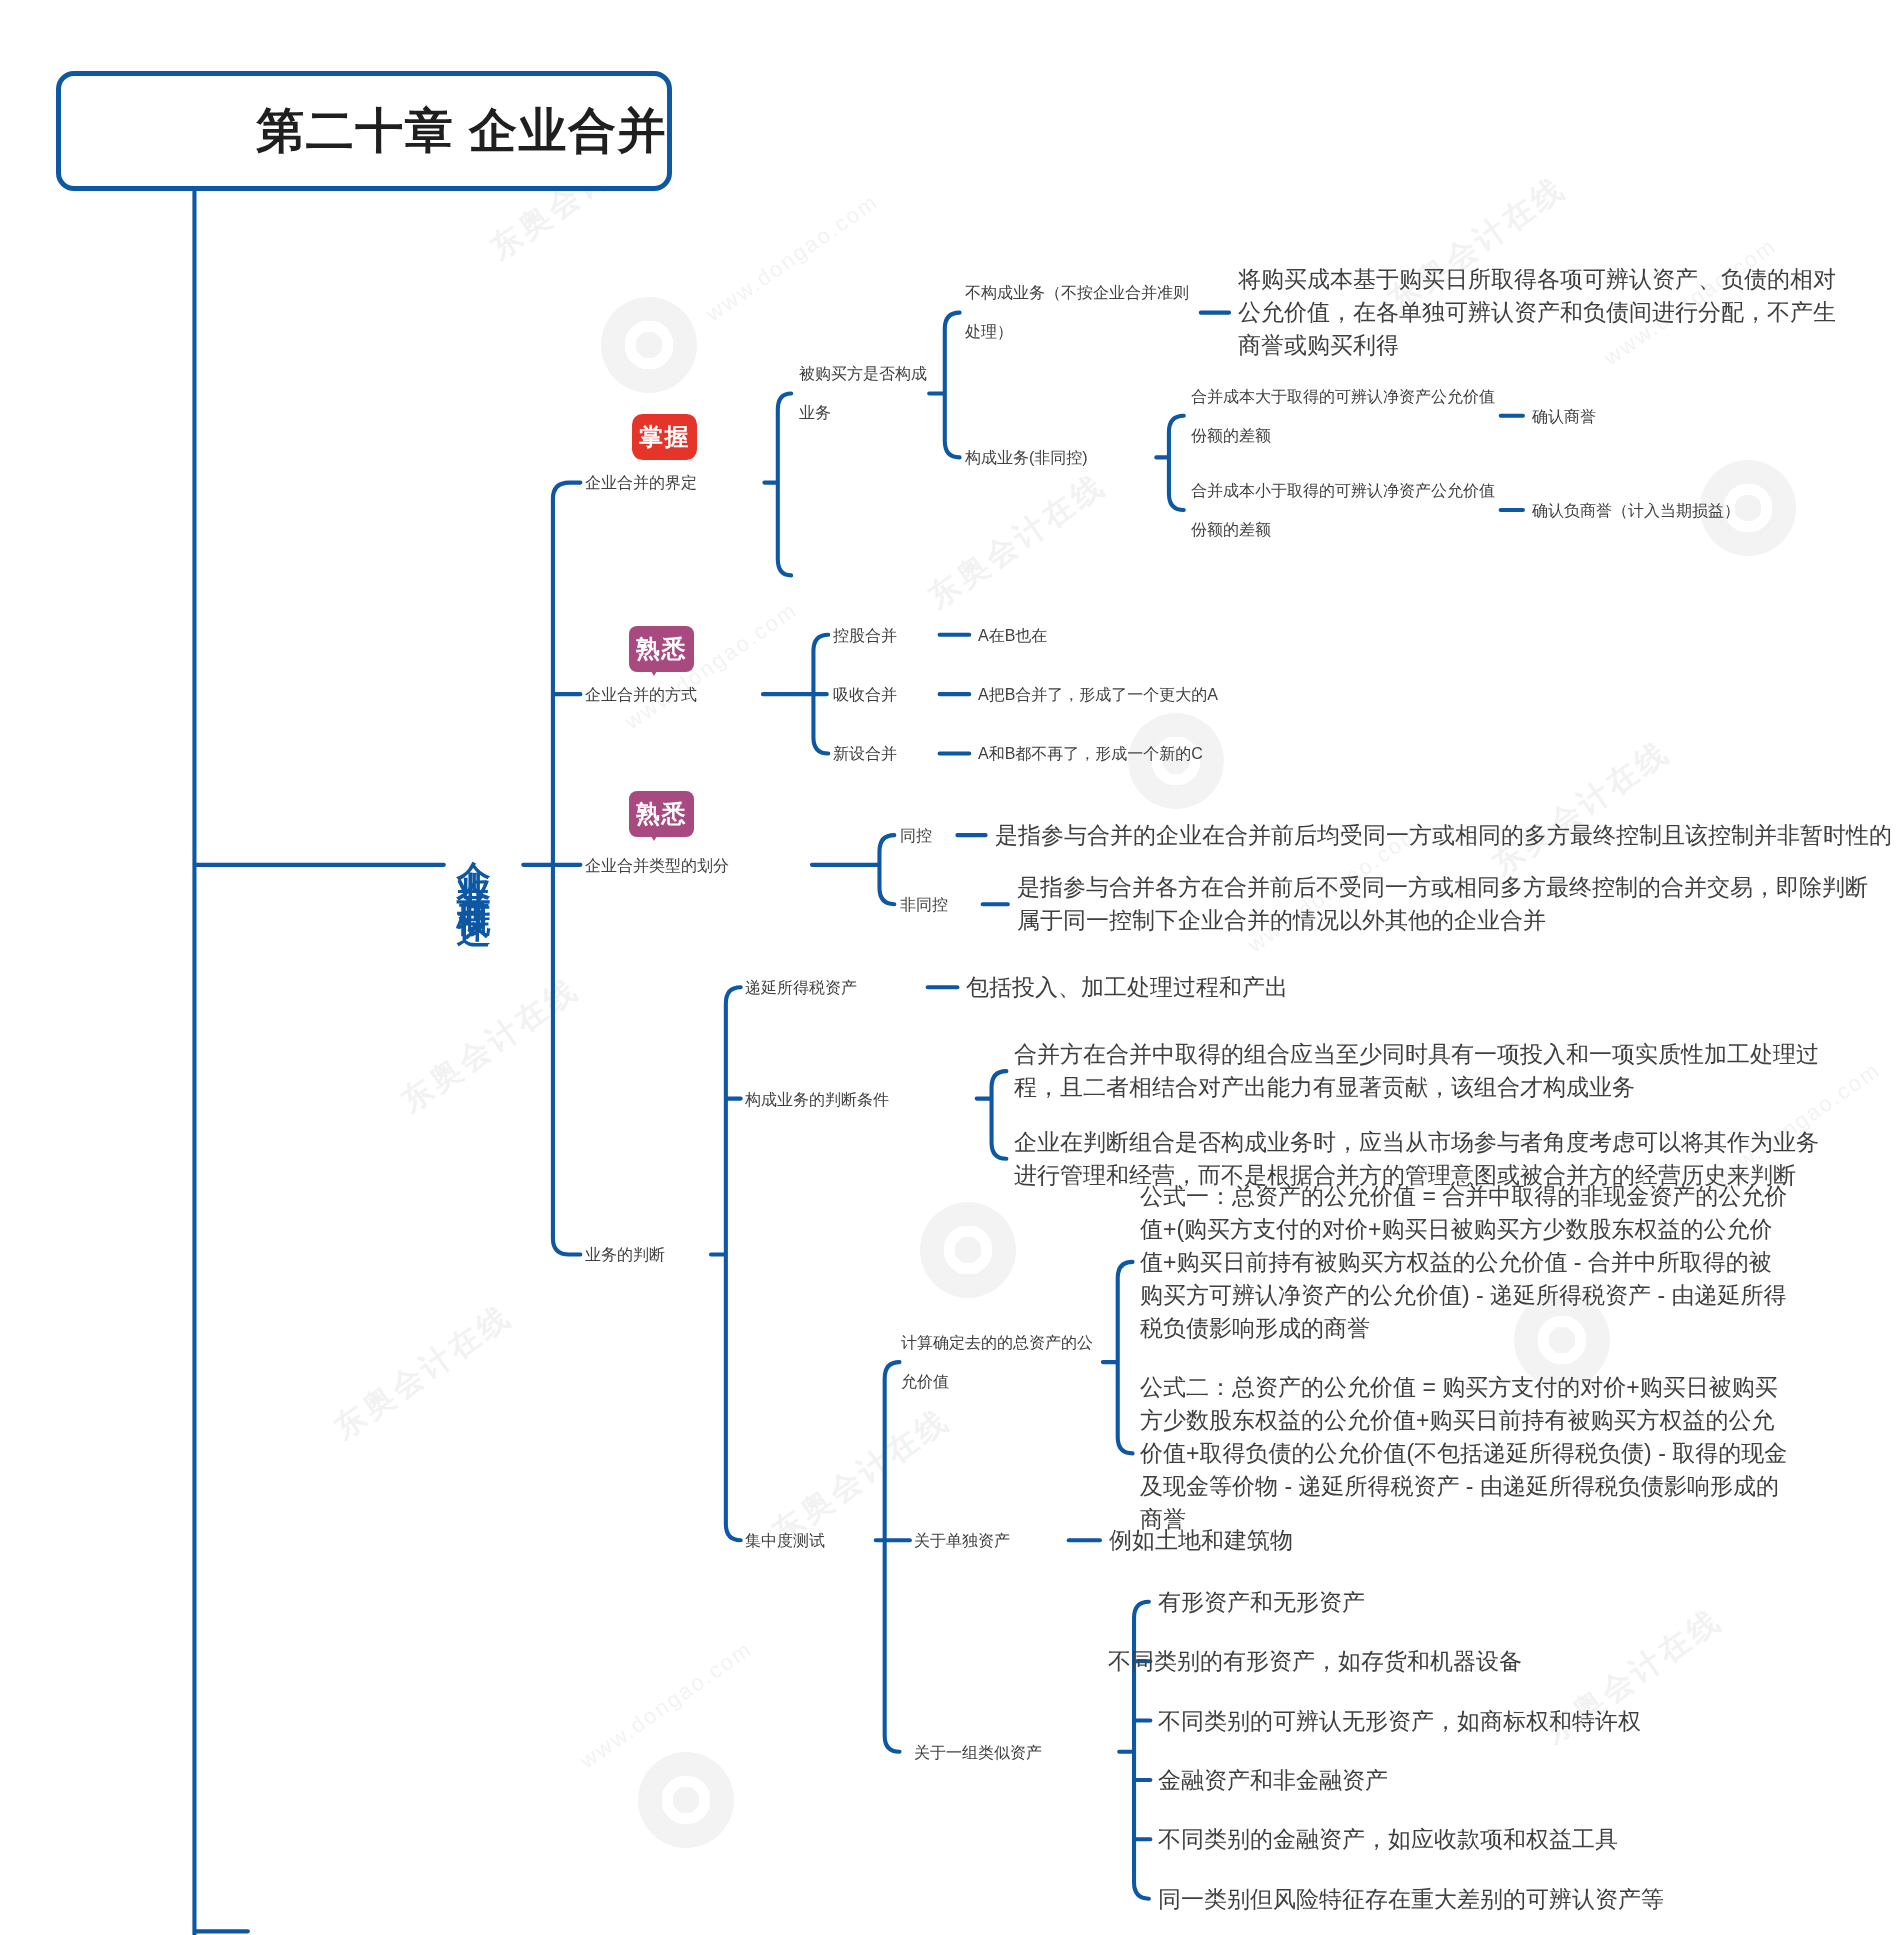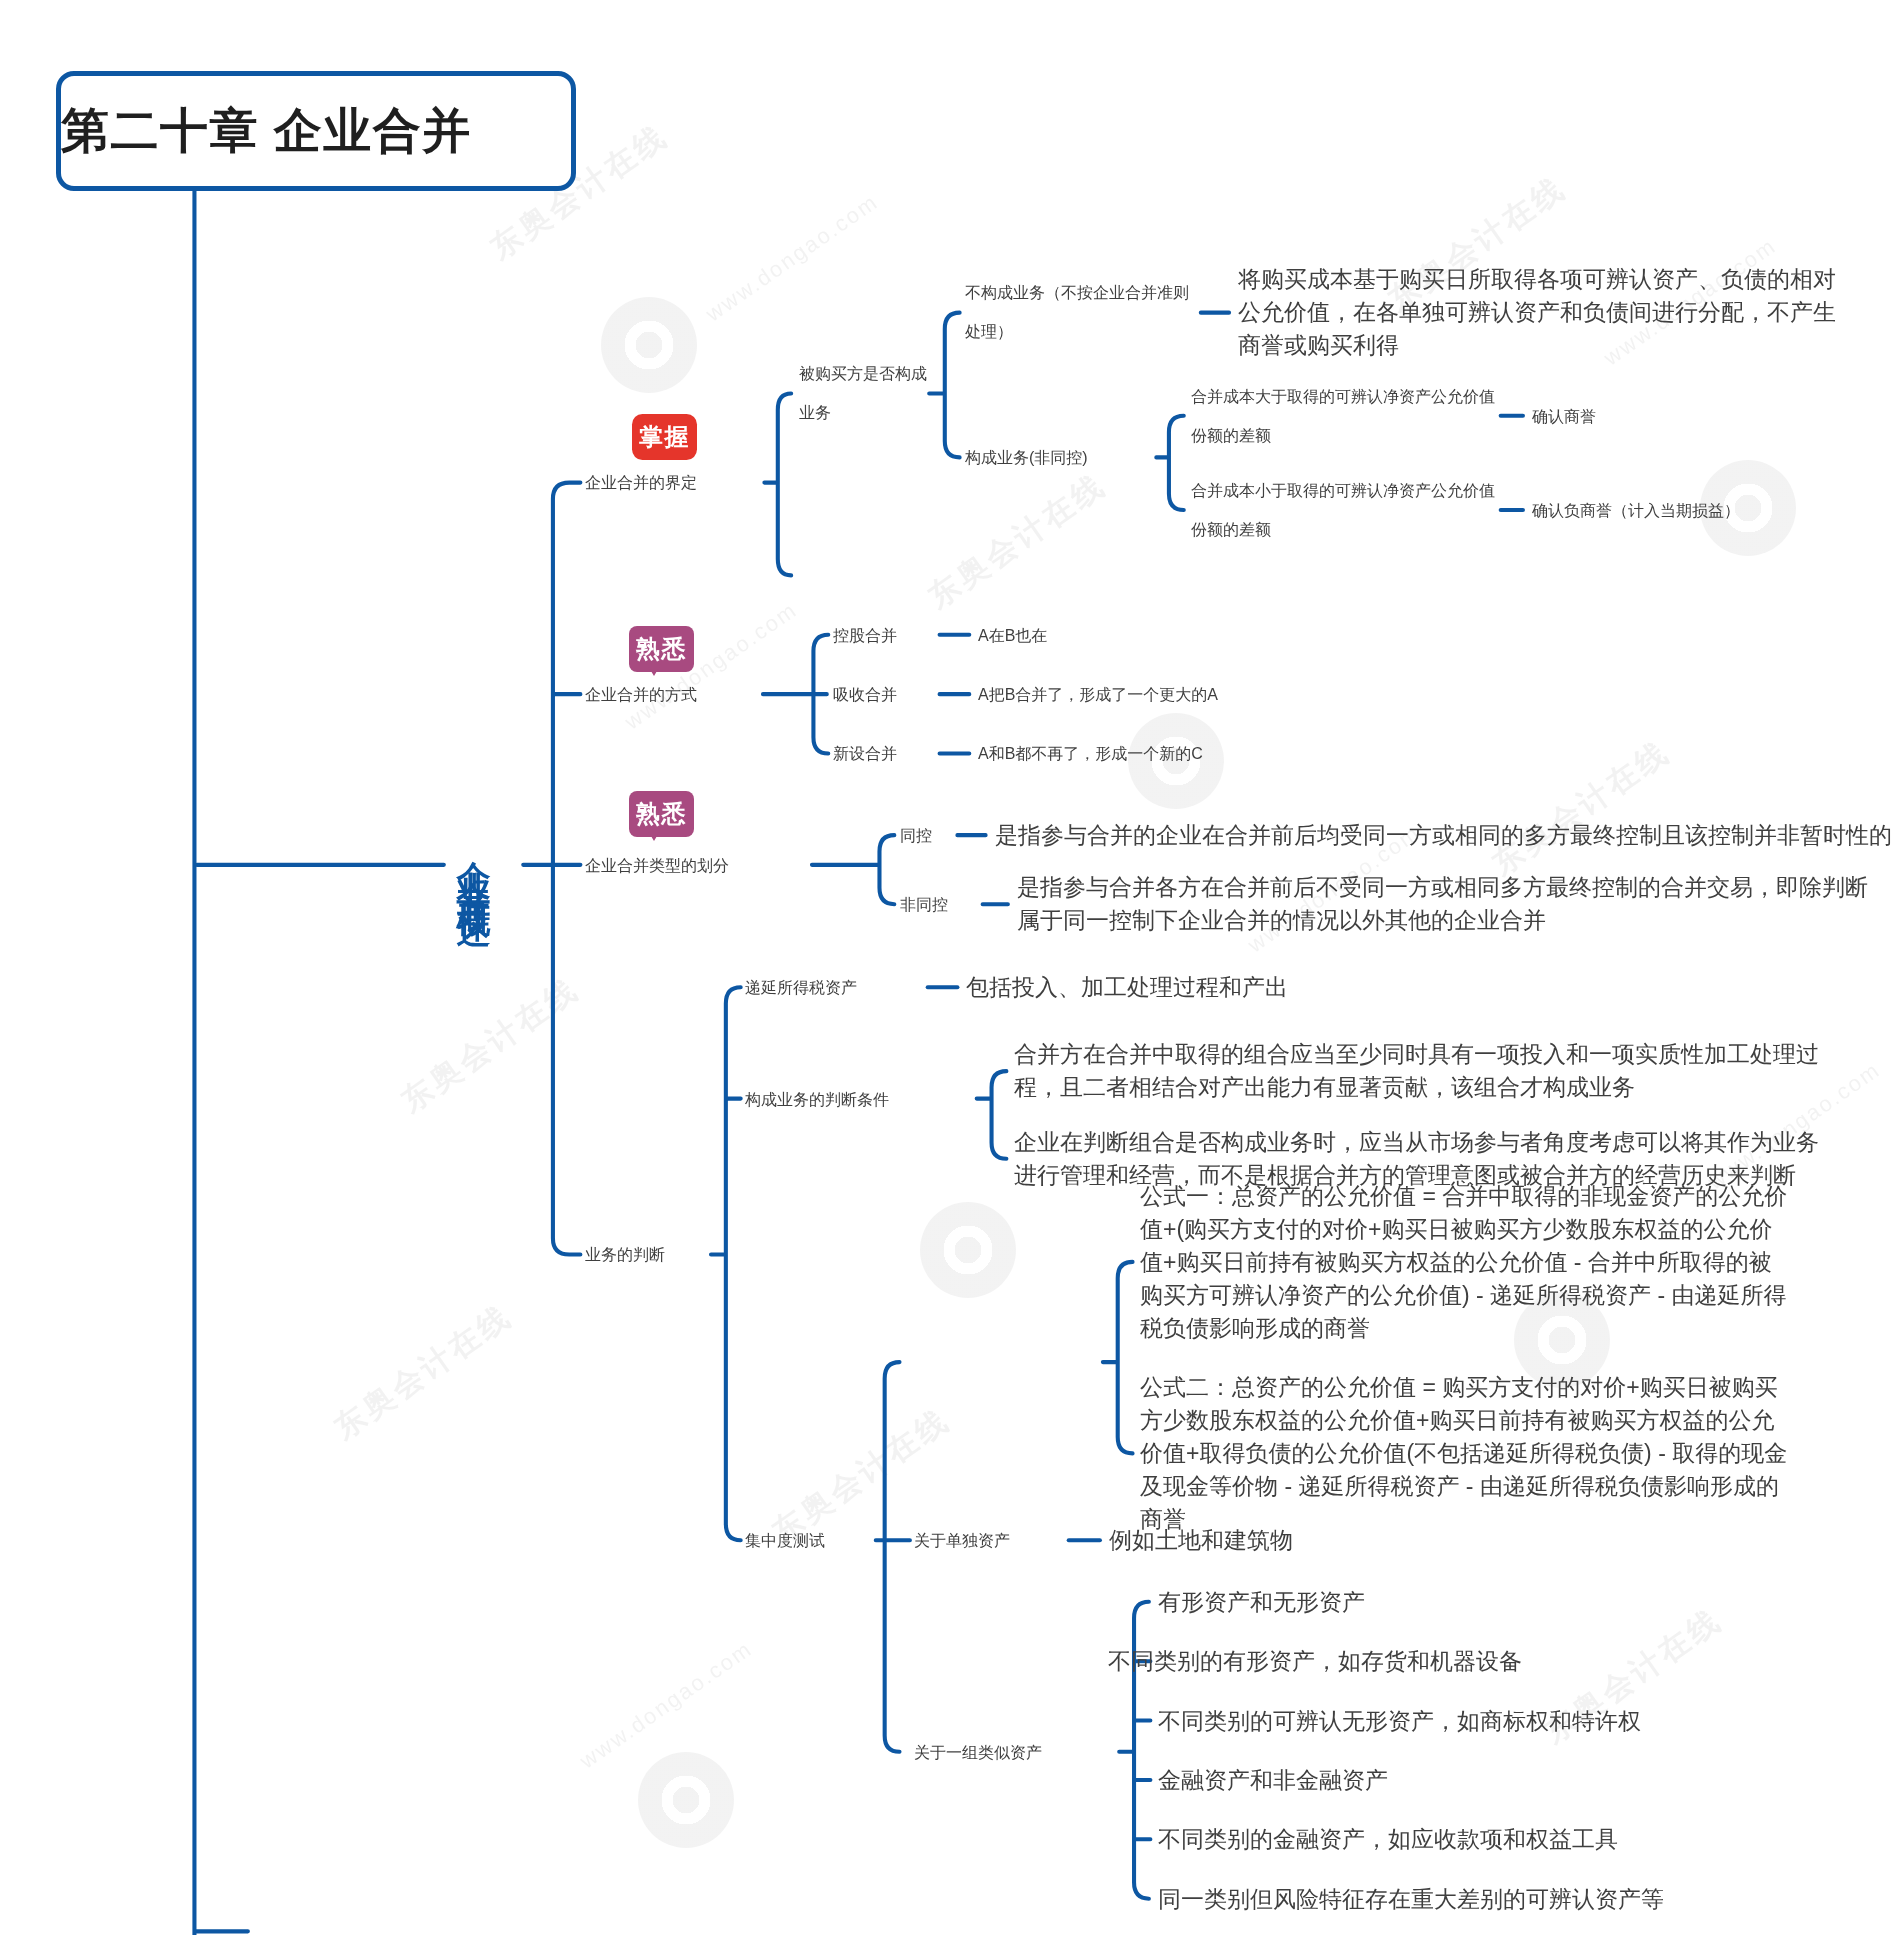--- a/index.html
+++ b/index.html
@@ -25,23 +25,23 @@
   svg.wires{position:absolute;left:0;top:0;z-index:1;}
   svg.wires path{fill:none;stroke:var(--line);stroke-width:5.5;stroke-linecap:round;stroke-linejoin:round;}
 
   
   .vc{position:absolute;z-index:2;transform:translateY(-50%);white-space:nowrap;}
   .node{font-size:16px;line-height:39px;color:var(--node-text);}
   .note{font-size:23px;line-height:33px;color:var(--node-text);}
   .wrap{white-space:normal;word-break:break-all;}
 
   
-  .title-box{position:absolute;left:56px;top:71px;width:520px;height:120px;z-index:2;
+  .title-box{position:absolute;left:56px;top:71px;width:616px;height:120px;z-index:2;
       border:5.2px solid var(--line);border-radius:18px;background:#fff;
-      display:flex;align-items:center;justify-content:flex-start;}
+      display:flex;align-items:center;justify-content:flex-end;}
   .title-box span{font-size:48px;font-weight:700;color:var(--title-text);letter-spacing:1.5px;}
 
   
   .root-node{position:absolute;left:451px;top:865px;z-index:2;transform:translateY(-50%);
       writing-mode:vertical-rl;text-orientation:upright;
       font-size:34px;font-weight:700;letter-spacing:10.4px;color:var(--line);}
 
   
   .badge{position:absolute;z-index:2;width:65px;height:46px;display:flex;align-items:center;
       justify-content:center;color:#fff;font-size:24px;font-weight:700;letter-spacing:1.5px;}
@@ -148,20 +148,21 @@
 
   <div class="vc node" style="left:745px;top:987px">递延所得税资产</div>
   <div class="vc note" style="left:966px;top:987px">包括投入、加工处理过程和产出</div>
 
   <div class="vc node" style="left:745px;top:1099px">构成业务的判断条件</div>
   <div class="vc note wrap" style="left:1014px;top:1071px;width:816px">合并方在合并中取得的组合应当至少同时具有一项投入和一项实质性加工处理过程，且二者相结合对产出能力有显著贡献，该组合才构成业务</div>
   <div class="vc note wrap" style="left:1014px;top:1159px;width:816px">企业在判断组合是否构成业务时，应当从市场参与者角度考虑可以将其作为业务进行管理和经营，而不是根据合并方的管理意图或被合并方的经营历史来判断</div>
 
   <div class="vc node" style="left:745px;top:1540px">集中度测试</div>
 
+  <div class="vc node wrap" style="left:901px;top:1362px;width:205px">计算确定去的的总资产的公允价值</div>
   <div class="vc note wrap" style="left:1140px;top:1262px;width:653px">公式一：总资产的公允价值 = 合并中取得的非现金资产的公允价值+(购买方支付的对价+购买日被购买方少数股东权益的公允价值+购买日前持有被购买方权益的公允价值 - 合并中所取得的被购买方可辨认净资产的公允价值) - 递延所得税资产 - 由递延所得税负债影响形成的商誉</div>
   <div class="vc note wrap" style="left:1140px;top:1453px;width:653px">公式二：总资产的公允价值 = 购买方支付的对价+购买日被购买方少数股东权益的公允价值+购买日前持有被购买方权益的公允价值+取得负债的公允价值(不包括递延所得税负债) - 取得的现金及现金等价物 - 递延所得税资产 - 由递延所得税负债影响形成的商誉</div>
 
   <div class="vc node" style="left:914px;top:1540px">关于单独资产</div>
   <div class="vc note" style="left:1109px;top:1540px">例如土地和建筑物</div>
 
   <div class="vc node" style="left:914px;top:1752px">关于一组类似资产</div>
   <div class="vc note" style="left:1158px;top:1602px">有形资产和无形资产</div>
   <div class="vc note" style="left:1108px;top:1661px">不同类别的有形资产，如存货和机器设备</div>
   <div class="vc note" style="left:1158px;top:1721px">不同类别的可辨认无形资产，如商标权和特许权</div>

